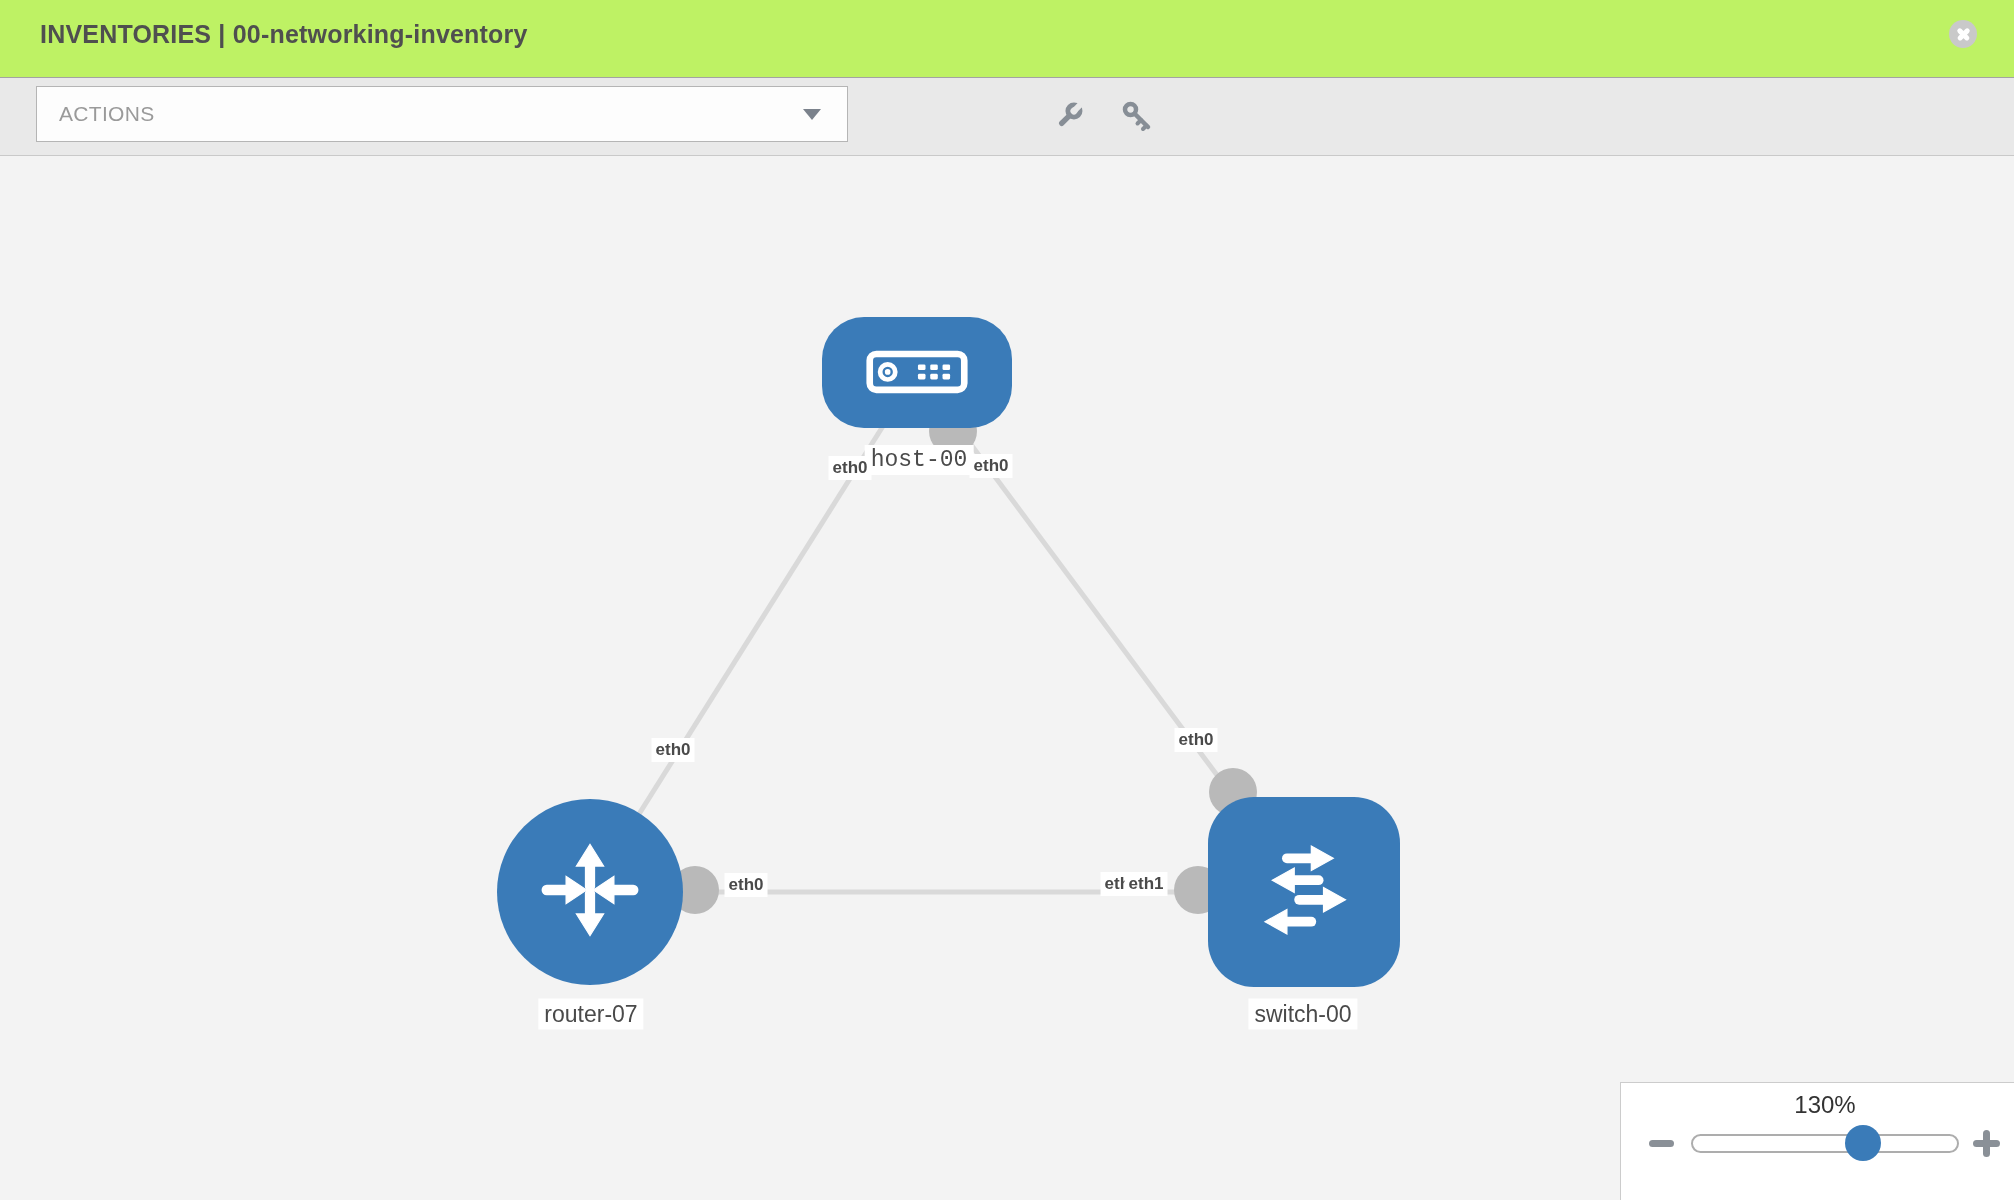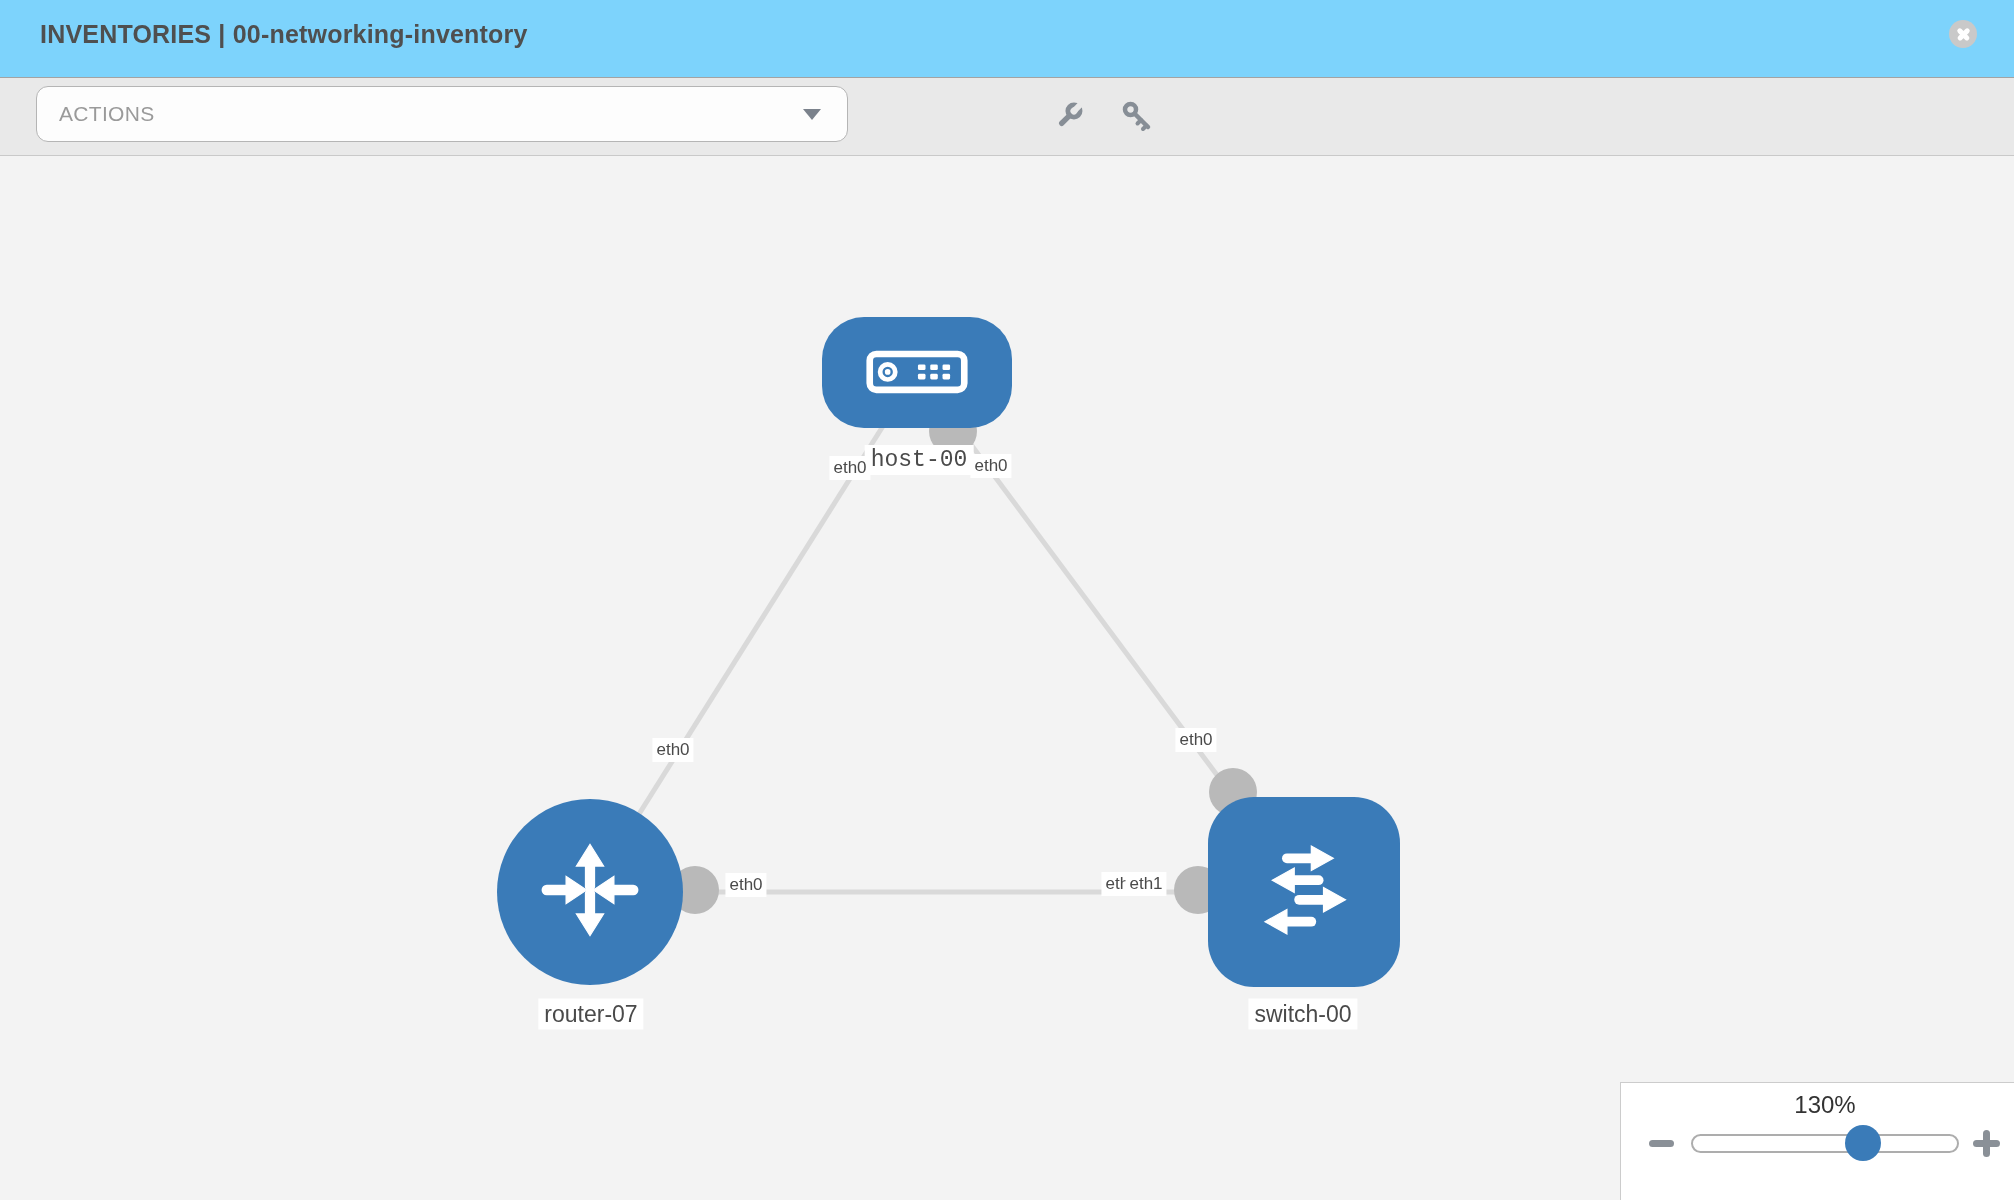--- a/index.html
+++ b/index.html
@@ -6,21 +6,21 @@
   body{
     width:2014px;height:1200px;overflow:hidden;
     font-family:"Liberation Sans",sans-serif;
     background:#f3f3f3;position:relative;
   }
   #app{position:relative;width:2014px;height:1200px;overflow:hidden;background:#f3f3f3;}
 
   
   .header{
     position:absolute;left:0;top:0;width:2014px;height:77px;
-    background:#7dd3fc;border-bottom:5px solid #a3a3a3;z-index:50;
+    background:#bef264;border-bottom:5px solid #a3a3a3;z-index:50;
   }
   .header-title{
     position:absolute;left:40px;top:20px;
     font-size:25px;font-weight:bold;color:#4f4f4f;letter-spacing:.2px;
   }
   .close-btn{
     position:absolute;left:1949px;top:20px;width:28px;height:28px;border-radius:50%;
     background:#c9c9c9;cursor:pointer;
   }
   .close-btn .bar{
@@ -29,21 +29,21 @@
   .close-btn .bar.b1{transform:rotate(45deg);}
   .close-btn .bar.b2{transform:rotate(-45deg);}
 
   
   .toolbar{
     position:absolute;left:0;top:78px;width:2014px;height:77px;
     background:#e9e9e9;border-bottom:1px solid #c9c9c9;z-index:50;
   }
   .dropdown{
     position:absolute;top:8px;height:56px;background:#fdfdfd;
-    border:1px solid #b5b5b5;border-radius:12px;box-sizing:border-box;
+    border:1px solid #b5b5b5;border-radius:0;box-sizing:border-box;
     display:flex;align-items:center;cursor:pointer;
   }
   .dropdown .ph{
     margin-left:22px;font-size:21px;color:#9a9a9a;letter-spacing:.3px;flex:1;
   }
   .caret{
     width:0;height:0;border-left:9px solid transparent;border-right:9px solid transparent;
     border-top:11px solid #7b828c;margin-right:26px;
   }
   .dd-actions{left:36px;width:812px;}
@@ -68,21 +68,21 @@
   .node-host{left:822px;top:317px;width:190px;height:111px;border-radius:42px;}
   .node-router{left:497px;top:799px;width:186px;height:186px;border-radius:50%;}
   .node-switch{left:1208px;top:797px;width:192px;height:190px;border-radius:46px;}
 
   .node-label{
     position:absolute;transform:translate(-50%,-50%);background:#ffffff;color:#4a4a4a;
     font-size:23px;padding:2px 6px;z-index:4;white-space:nowrap;
   }
   .iface-label{
     position:absolute;transform:translate(-50%,-50%);background:#ffffff;color:#4a4a4a;
-    font-size:17px;padding:2px 4px;z-index:4;white-space:nowrap;
+    font-size:17px;padding:2px 4px;z-index:4;white-space:nowrap;font-weight:bold;
   }
   .iface-label.front{z-index:5;}
 
   
   .zoom-panel{
     position:absolute;left:1620px;top:1082px;width:396px;height:120px;background:#ffffff;
     border:1px solid #cccccc;box-sizing:border-box;z-index:60;
   }
   .zoom-level{
     position:absolute;left:70px;top:8px;width:268px;text-align:center;

